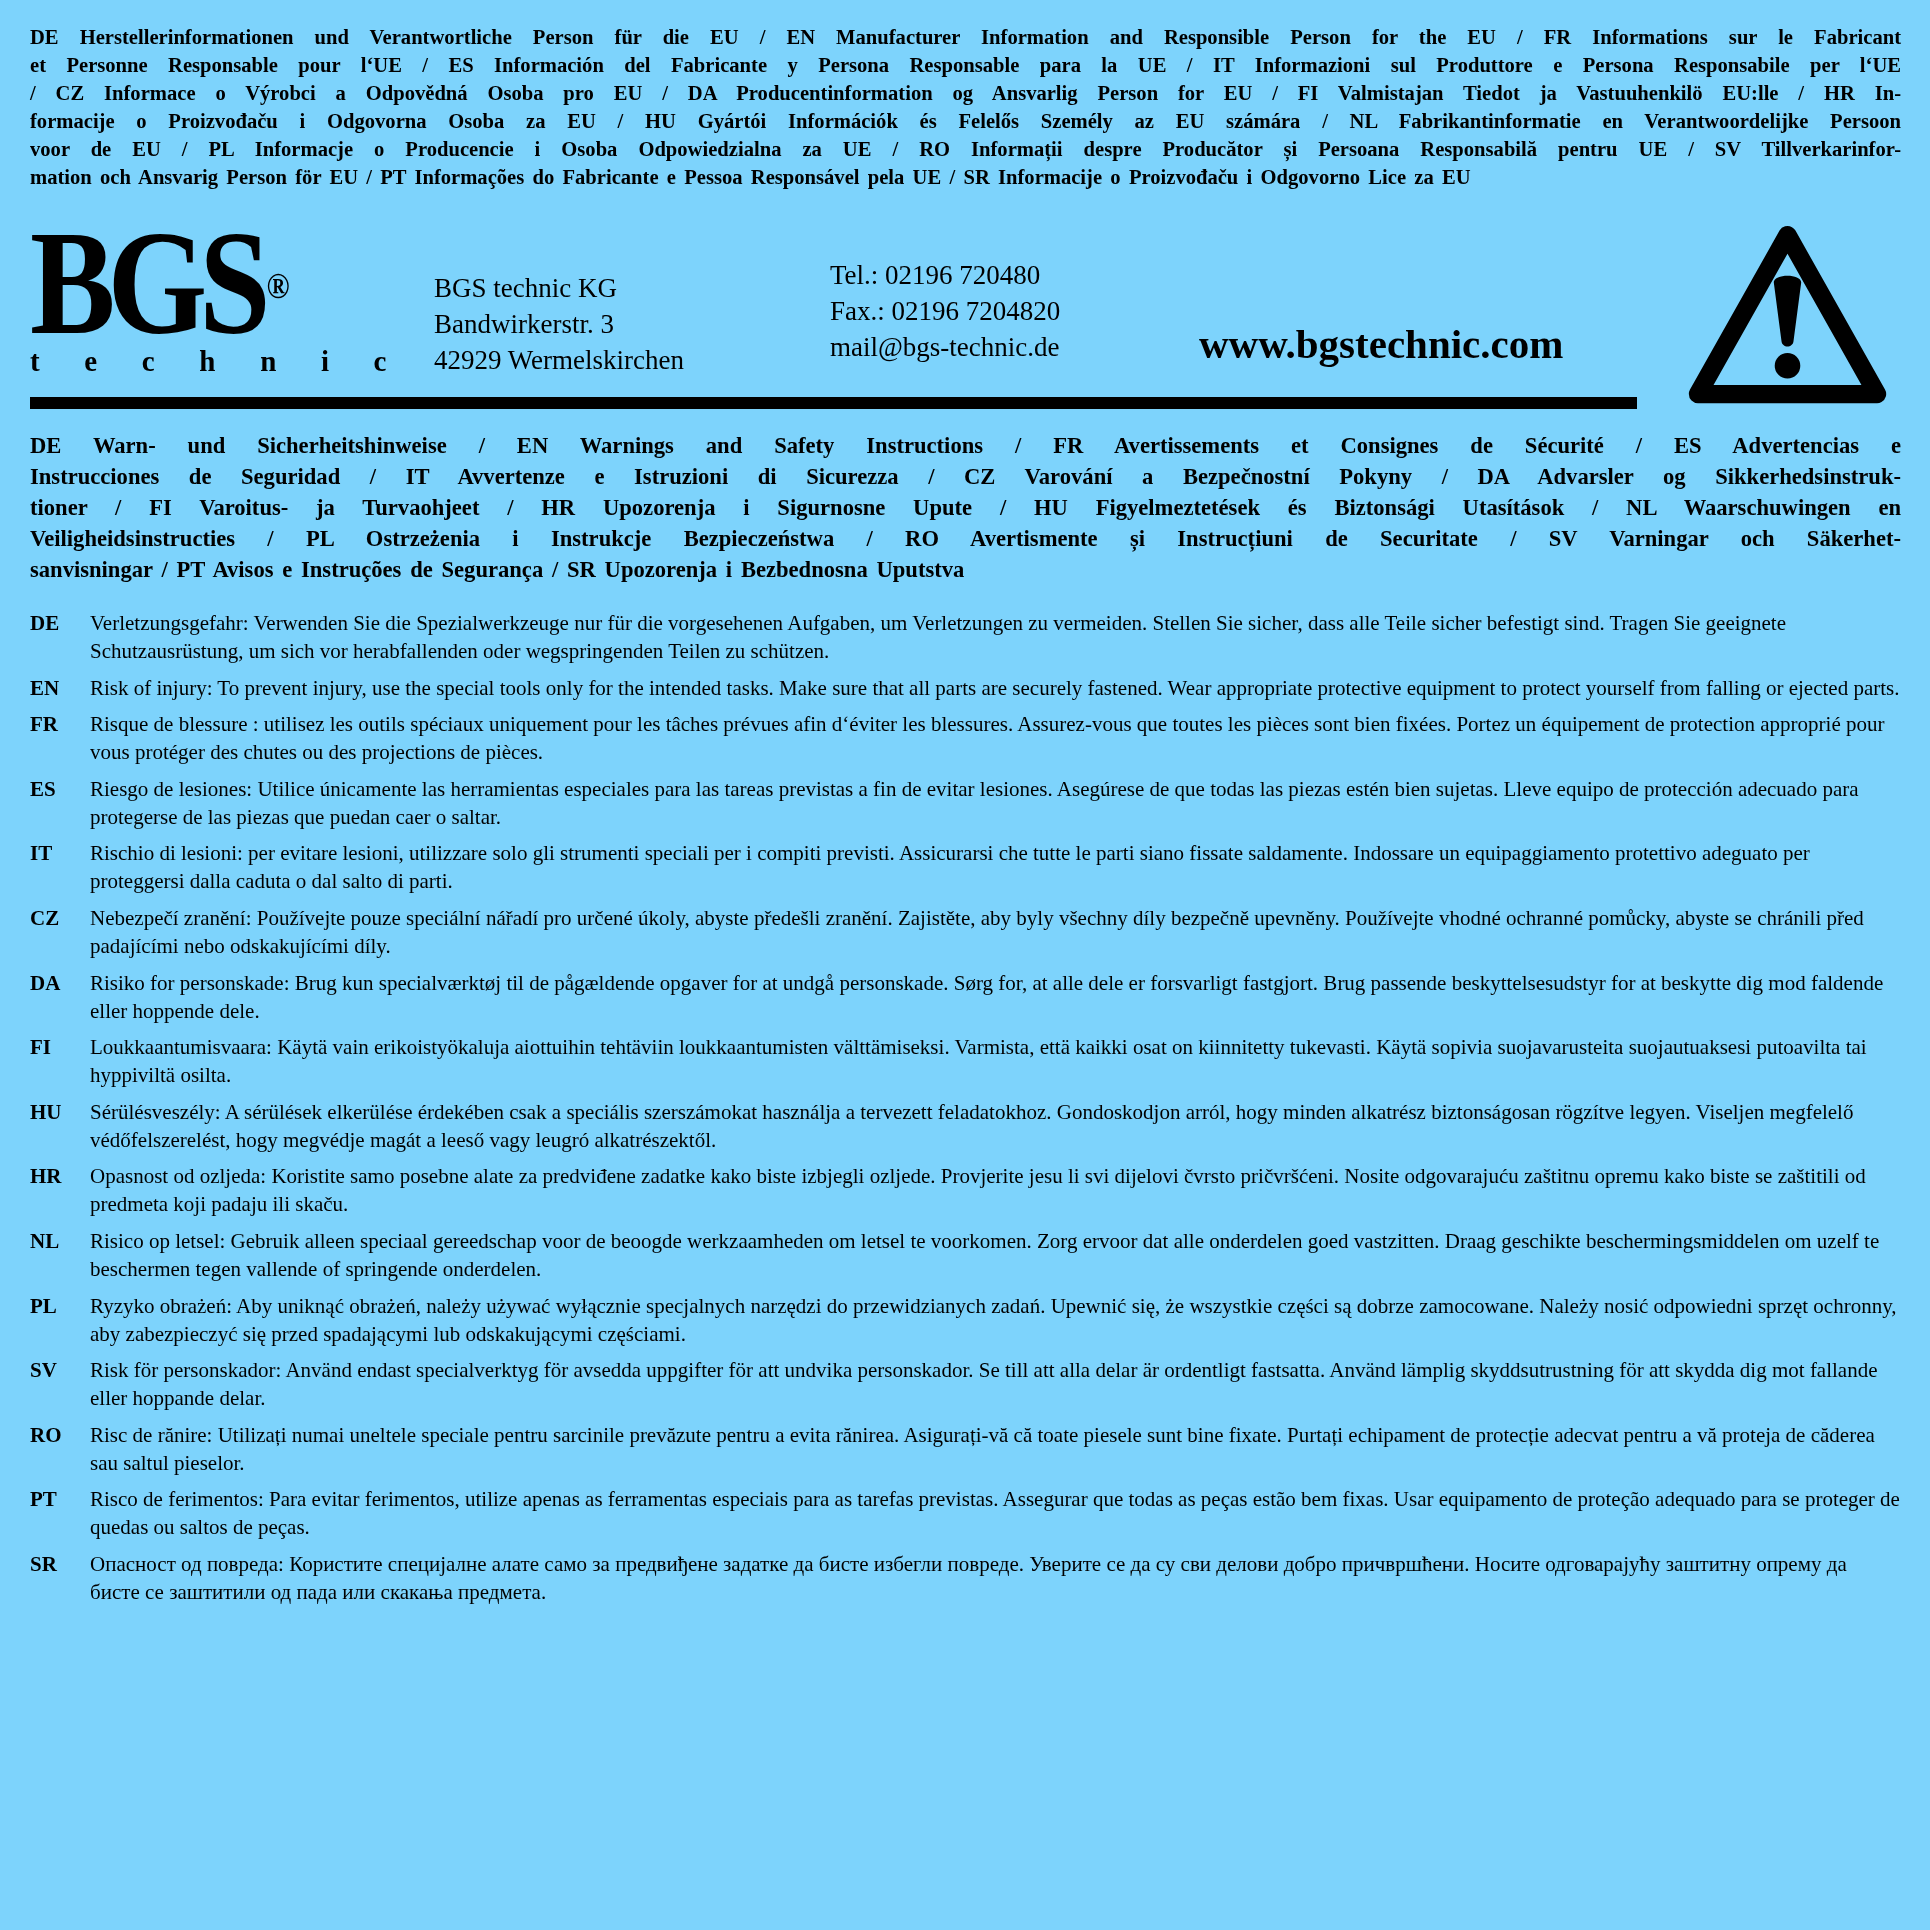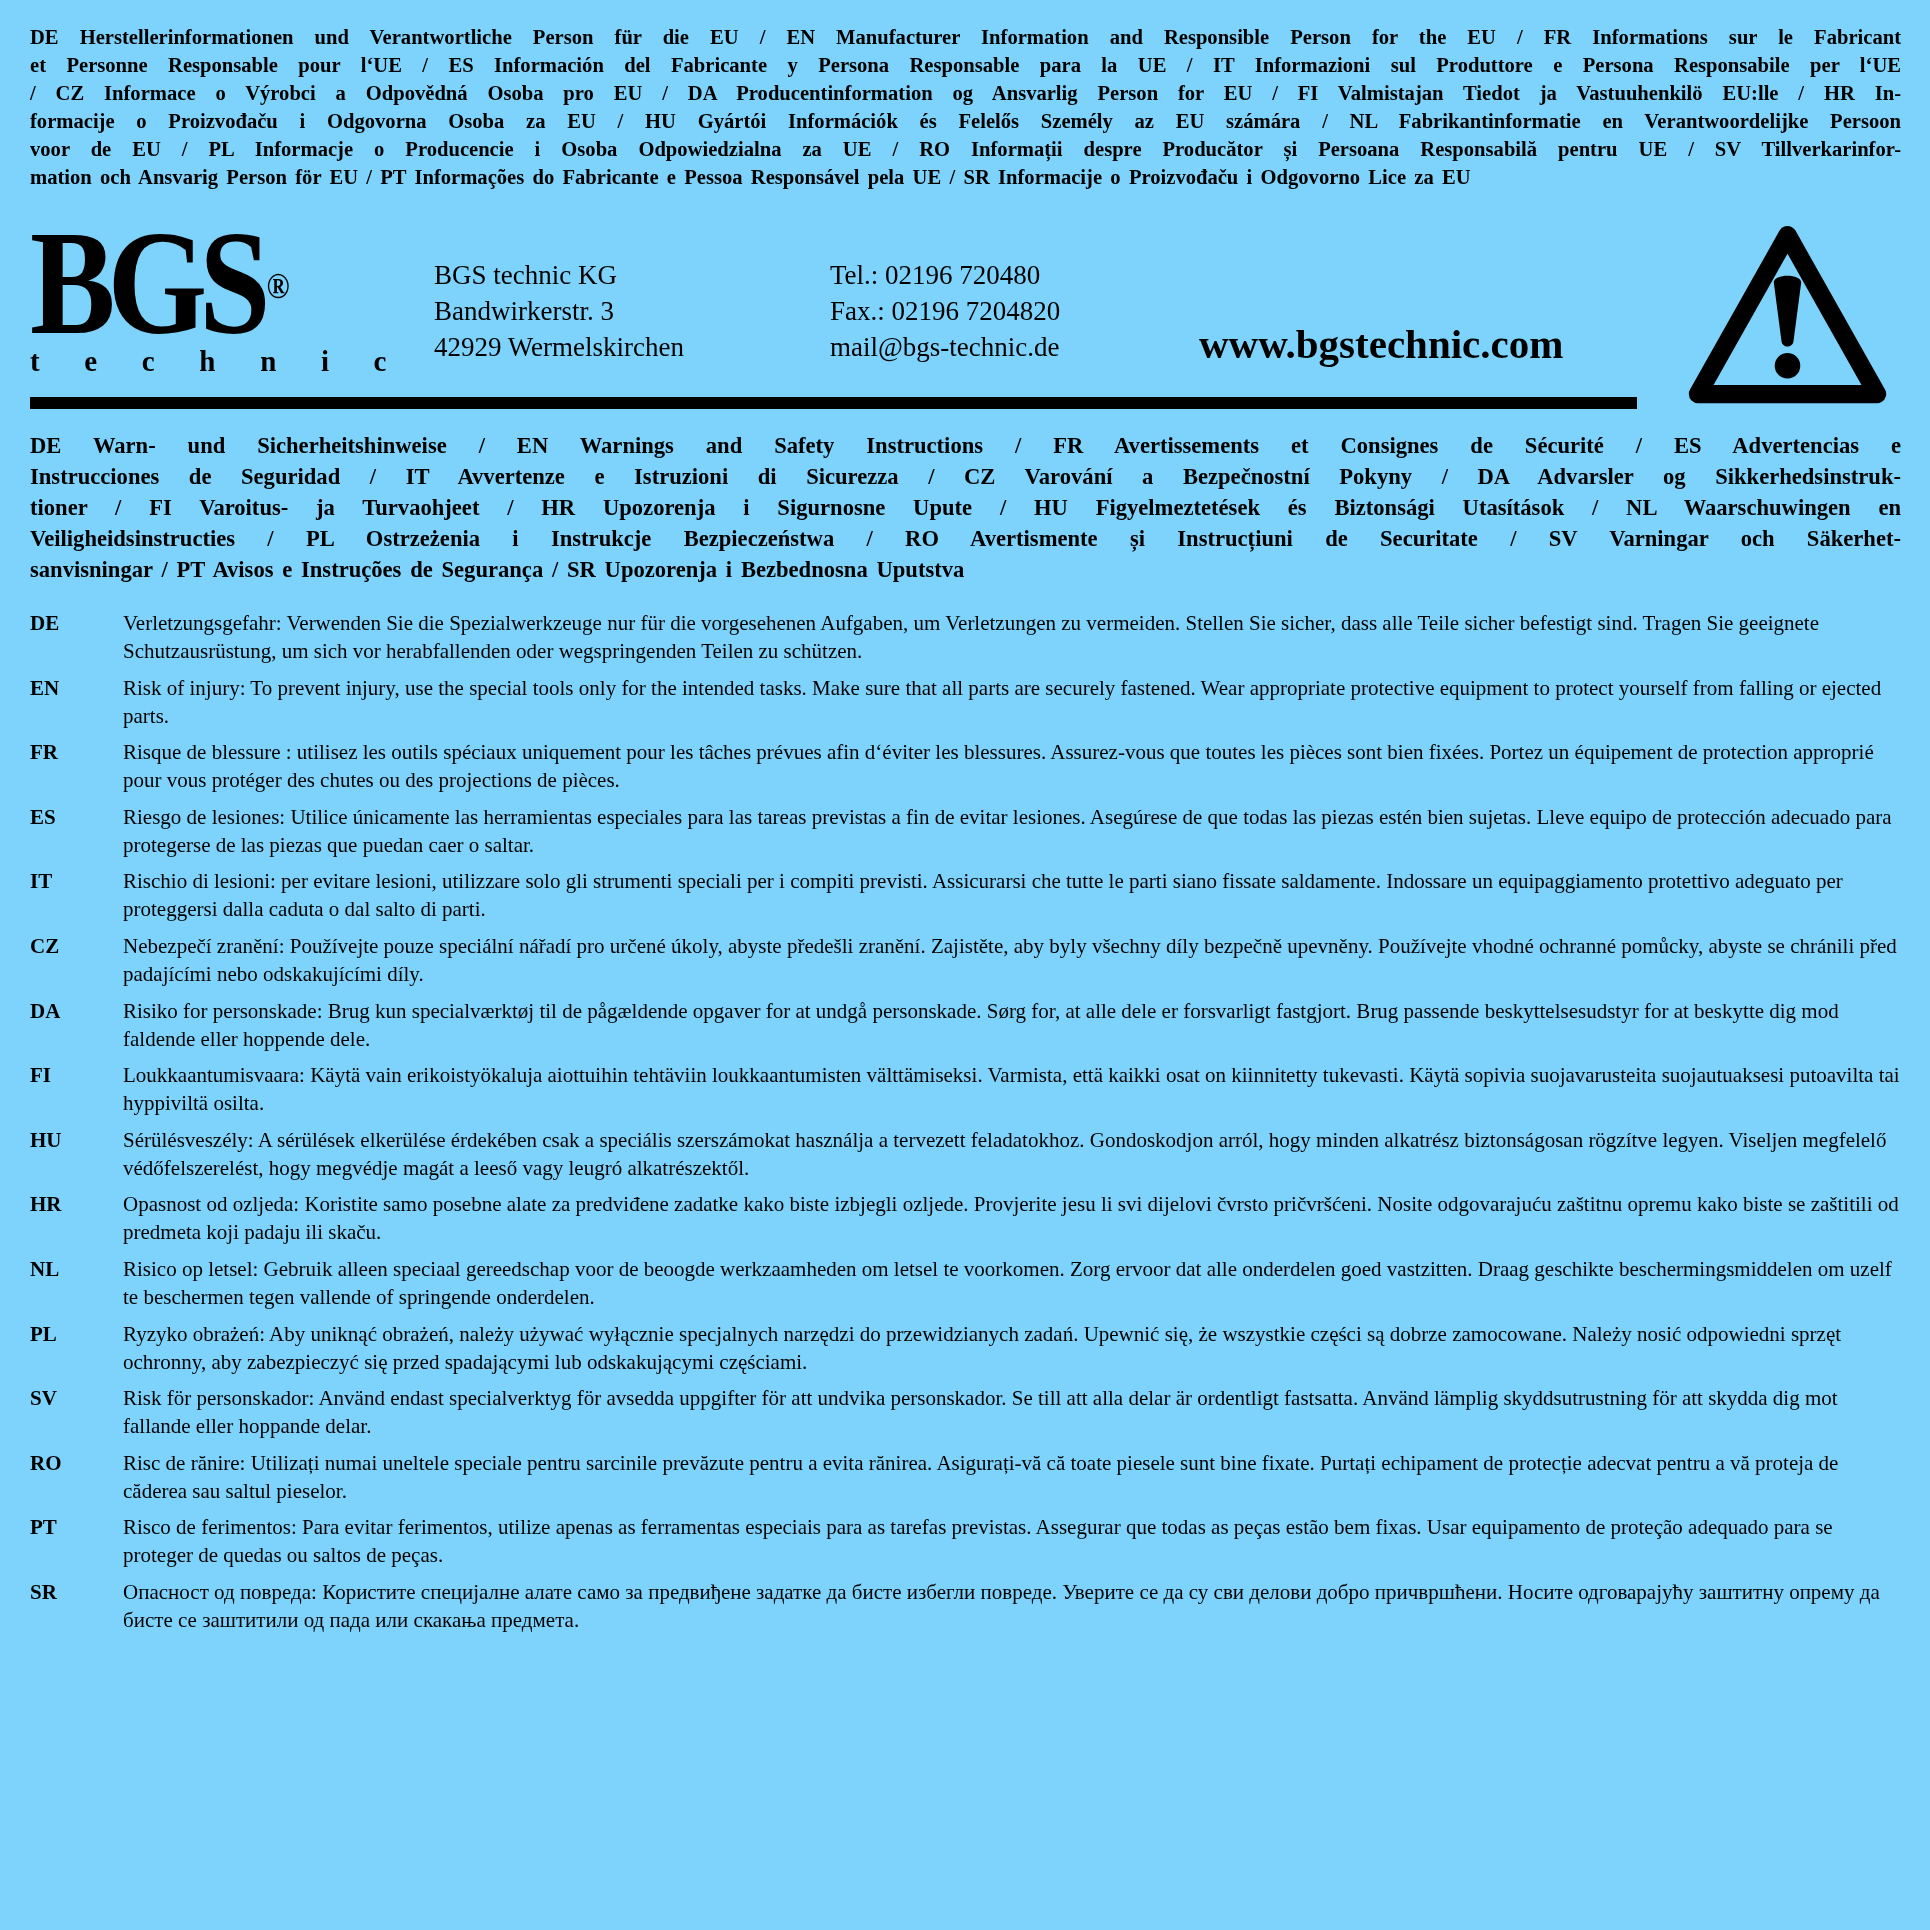--- a/index.html
+++ b/index.html
@@ -10,32 +10,32 @@
   
   .mlh{position:absolute;left:30px;top:23px;width:1871px;font-weight:bold;font-size:20.6px;line-height:28px;}
   .jline{text-align:justify;text-align-last:justify;}
   .jline.last{text-align-last:left;word-spacing:3.1px;}
   
   .logo{position:absolute;left:30px;top:224px;width:336px;}
   .logo-main{font-weight:bold;font-size:149px;line-height:118px;letter-spacing:-9.3px;transform:scaleX(.86);transform-origin:left top;white-space:nowrap;}
   .logo-reg{font-size:36px;letter-spacing:0;vertical-align:top;position:relative;top:3.1px;left:4.7px;}
   .logo-sub{font-weight:bold;font-size:29px;letter-spacing:18.7px;margin-top:3.1px;text-align:center;white-space:nowrap;}
   
-  .addr{position:absolute;left:434px;top:257px;font-size:27px;line-height:36px;}
+  .addr{position:absolute;left:434px;top:270px;font-size:27px;line-height:36px;}
   .contact{position:absolute;left:830px;top:257px;font-size:27px;line-height:36px;}
   .website{position:absolute;left:1199px;top:324px;font-size:41px;font-weight:bold;line-height:1;white-space:nowrap;}
   
   .tri{position:absolute;left:1687px;top:223px;width:201px;height:185px;}
   
   .rule{position:absolute;left:30px;top:397px;width:1607px;height:11.7px;background:#000;}
   
   .sh{position:absolute;left:30px;top:430px;width:1871px;font-weight:bold;font-size:22.6px;line-height:31px;}
   
   .wl{position:absolute;left:30px;top:609px;width:1871px;font-size:21px;line-height:28px;}
-  .item{display:grid;grid-template-columns:60px 1fr;margin-bottom:8.6px;gap:33px;}
+  .item{display:grid;grid-template-columns:60px 1fr;margin-bottom:8.6px;}
   .code{font-weight:bold;}
 </style>
 </head>
 <body>
 
 <div class="page">
 
   <div class="mlh">
     <div class="jline">DE Herstellerinformationen und Verantwortliche Person für die EU / EN Manufacturer Information and Responsible Person for the EU / FR Informations sur le Fabricant</div>
     <div class="jline">et Personne Responsable pour l‘UE / ES Información del Fabricante y Persona Responsable para la UE / IT Informazioni sul Produttore e Persona Responsabile per l‘UE</div>

